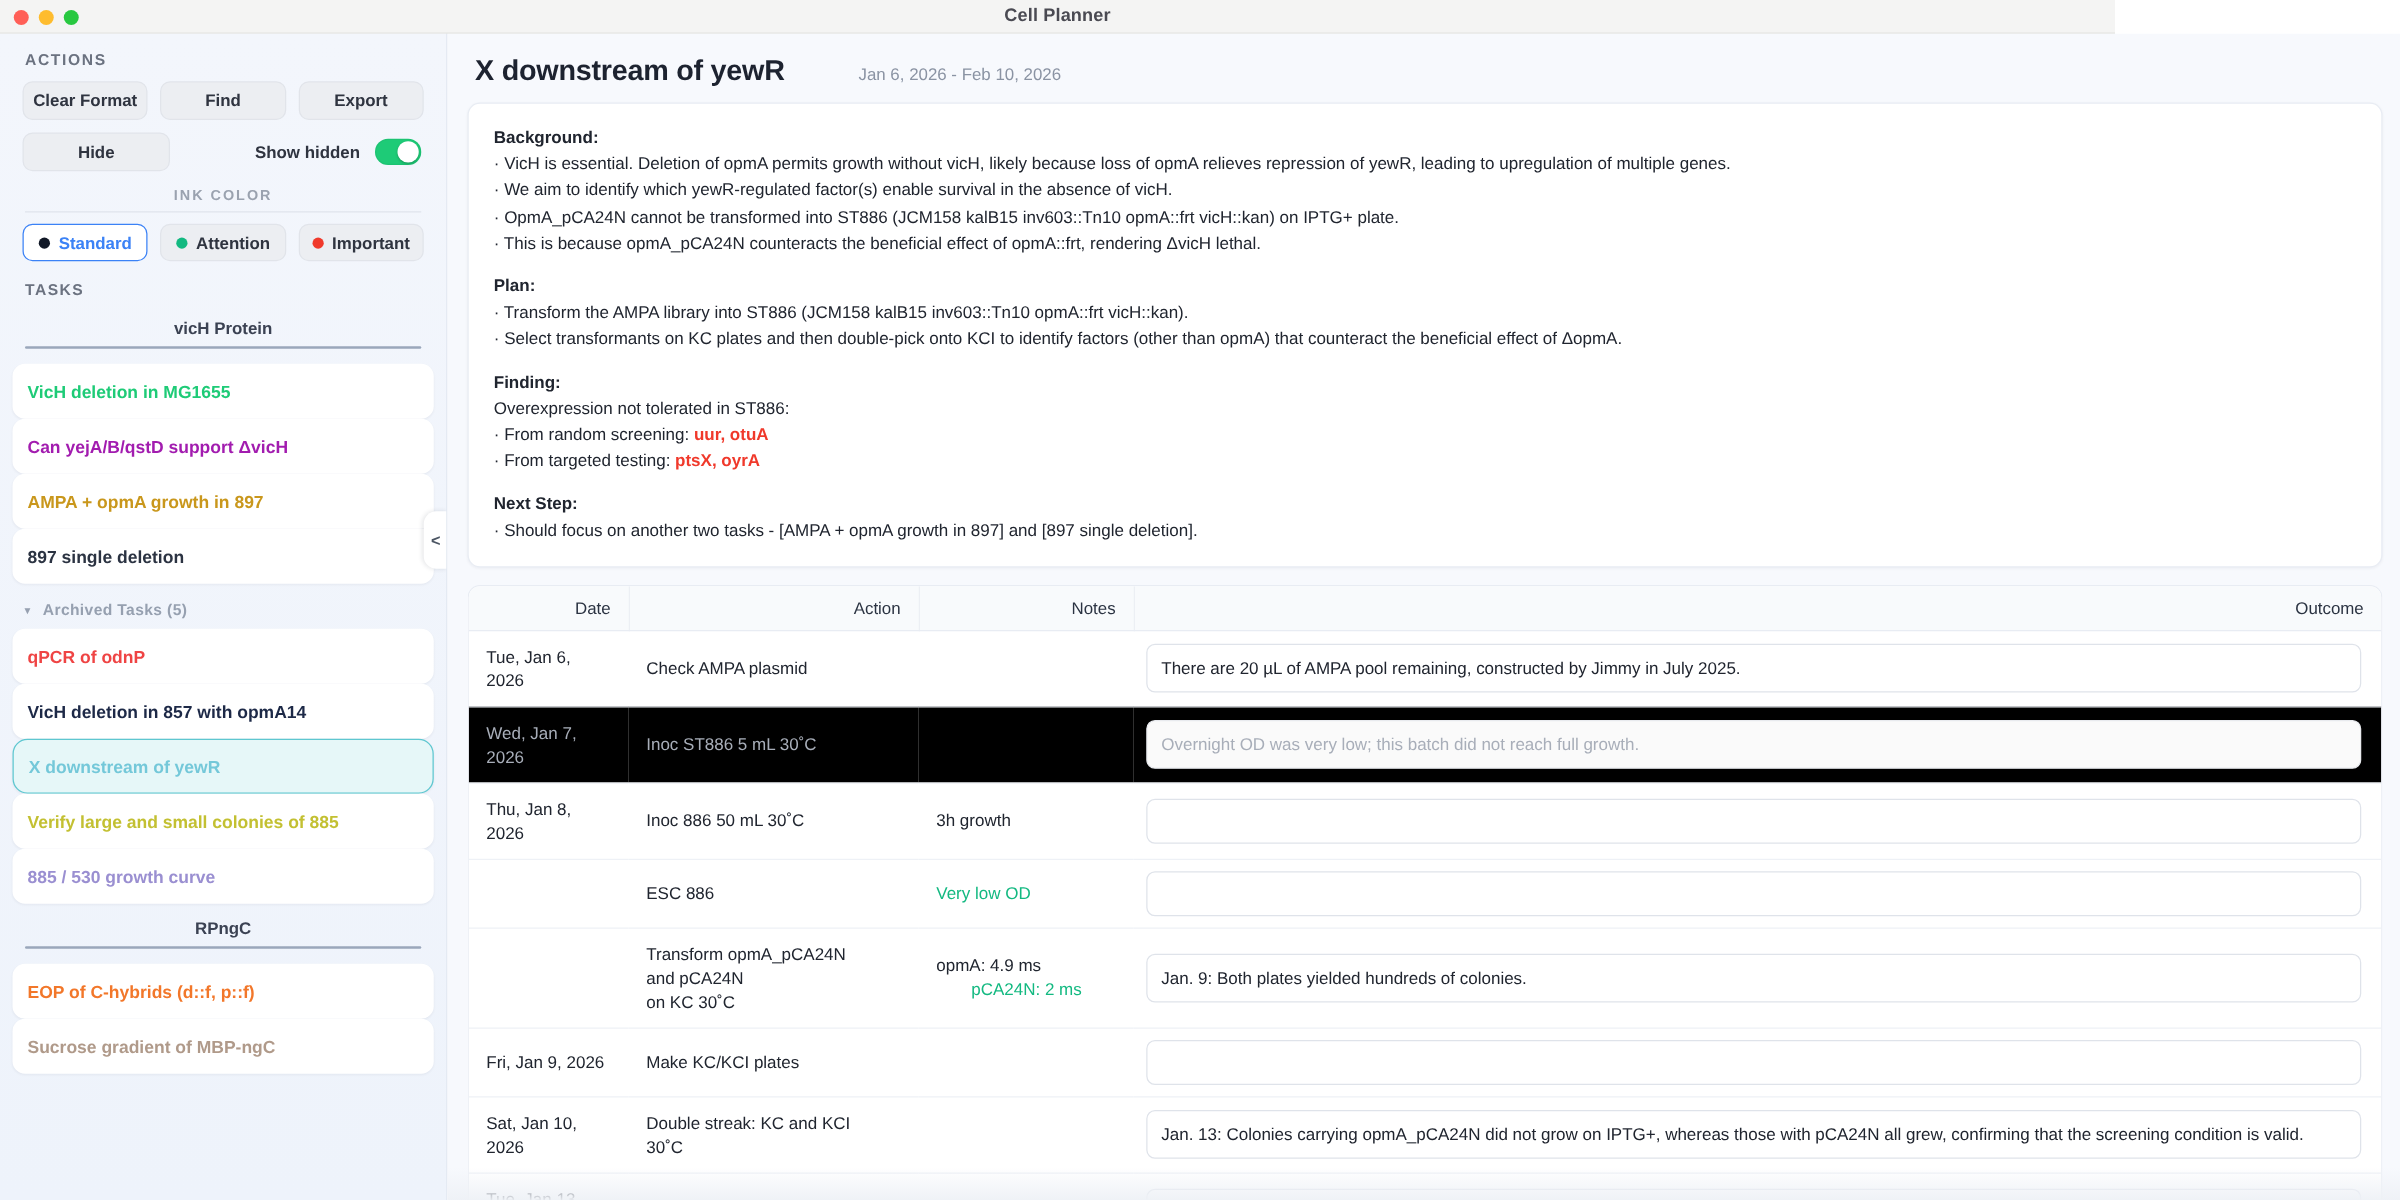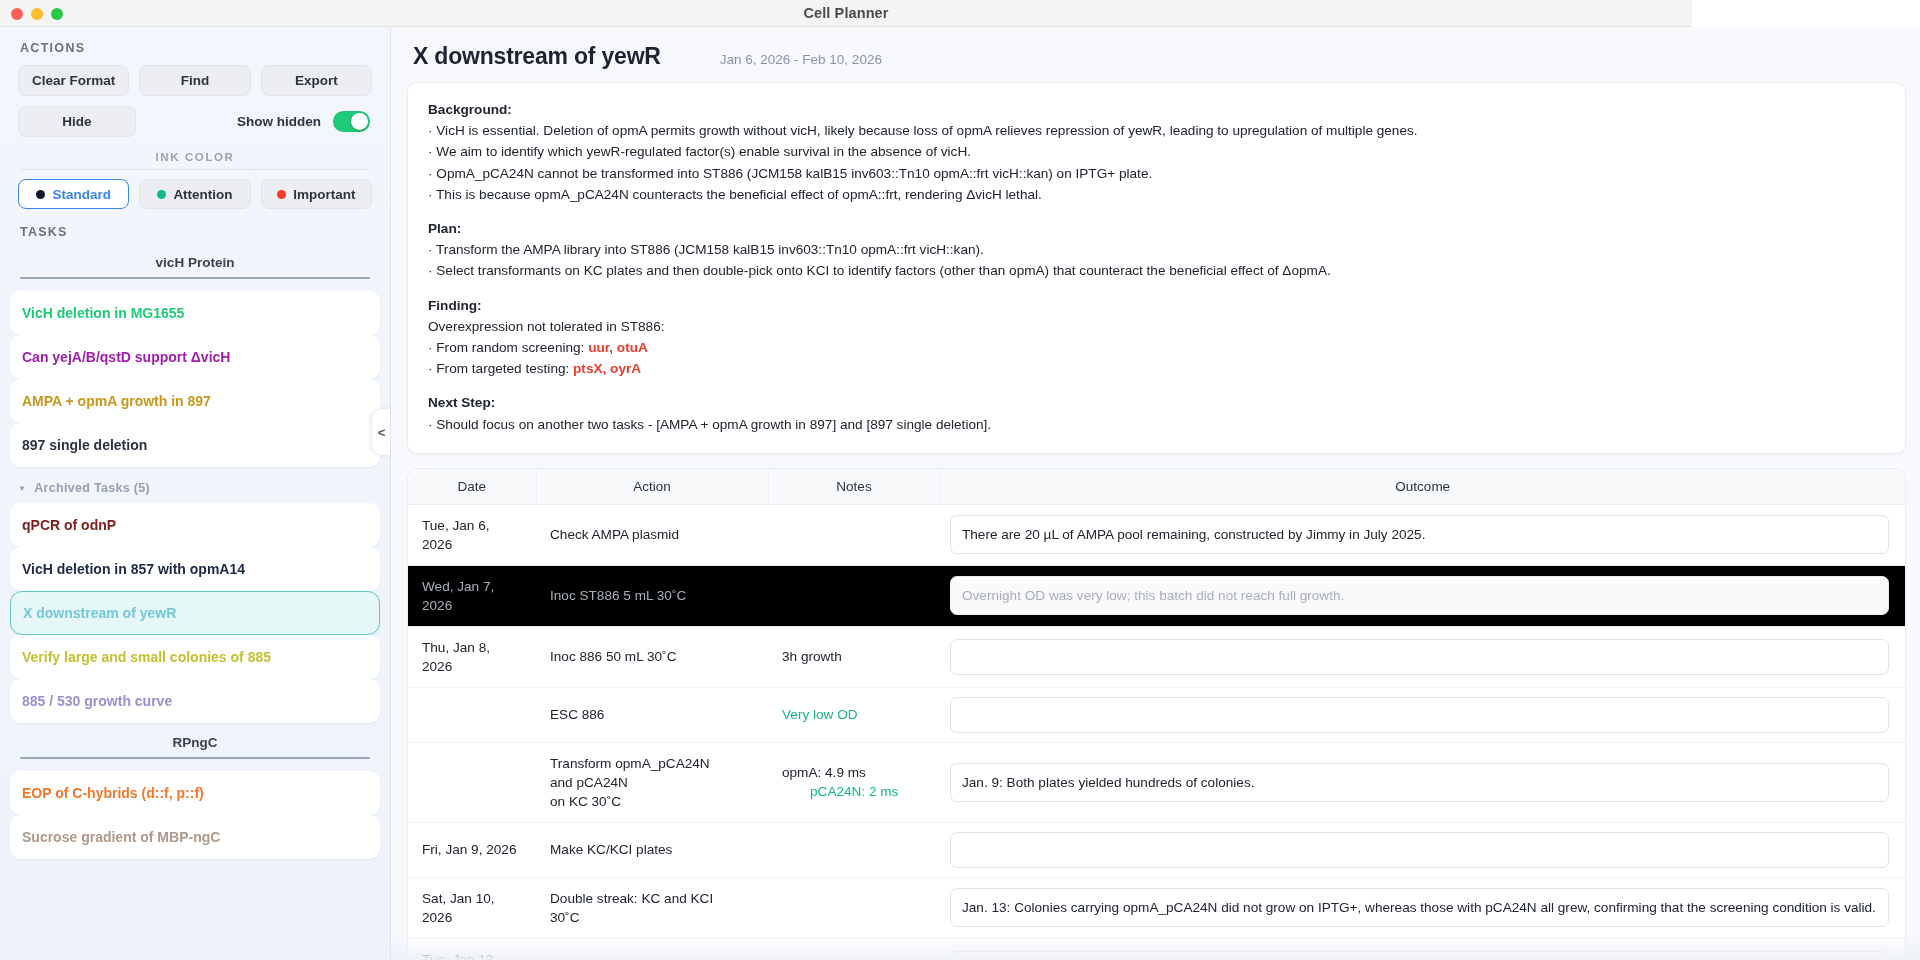--- a/index.html
+++ b/index.html
@@ -26,21 +26,21 @@
     width: 100%; text-align: center;
     font-size: 14.5px; font-weight: 700; color: #4a4a52;
     letter-spacing: .1px;
   }
 
   
   .app { position: absolute; top: 27px; left: 0; width: 1920px; height: 933px; display: flex; }
 
   
   .sidebar {
-    width: 391px; height: 933px;
+    width: 358px; height: 933px;
     background: linear-gradient(180deg,#f3f6fc 0%, #eef3fb 100%);
     border-right: 1px solid #dde4f0;
     position: relative;
     overflow: hidden;
   }
   .side-inner { padding: 0 18px; }
   .section-label {
     font-size: 12.5px; font-weight: 700; letter-spacing: 1.3px;
     color: #6b7280; padding: 14px 2px 10px 2px;
   }
@@ -146,21 +146,21 @@
   .red { color: #f0392b; font-weight: 700; }
 
   .table-card {
     margin-top: 14px;
     background: #ffffff; border-radius: 10px 10px 0 0;
     border: 1px solid #e8ecf3; border-bottom: none;
     overflow: hidden;
   }
   table { width: 100%; border-collapse: collapse; table-layout: fixed; }
   thead th {
-    background: #f8fafc; text-align: center;
+    background: #f8fafc; text-align: right;
     font-size: 13.5px; font-weight: 400; color: #2b3342;
     padding: 10px 14px; border-bottom: 1px solid #e8ecf3;
     border-right: 1px solid #eceff4;
   }
   thead th:last-child { border-right: none; }
   td {
     font-size: 13.6px; color: #20252f; vertical-align: middle;
     padding: 11px 14px; border-bottom: 1px solid #eef1f6;
     line-height: 19px;
   }
@@ -254,21 +254,21 @@
           <div class="task-card">
             <span style="color: rgb(43, 51, 66);">897 single deletion</span>
           </div>
         </div>
         <div class="archived-head">
           <span class="tri">▼</span>
           <span>Archived Tasks (5)</span>
         </div>
         <div class="task-list">
           <div class="task-card">
-            <span style="color: #7f1d1d;">qPCR of odnP</span>
+            <span style="color: #ef4444;">qPCR of odnP</span>
           </div>
           <div class="task-card">
             <span style="color: rgb(29, 41, 71);">VicH deletion in 857 with opmA14</span>
           </div>
           <div class="task-card selected">
             <span style="color: rgb(116, 200, 217);">X downstream of yewR</span>
           </div>
           <div class="task-card">
             <span style="color: rgb(195, 192, 50);">Verify large and small colonies of 885</span>
           </div>

